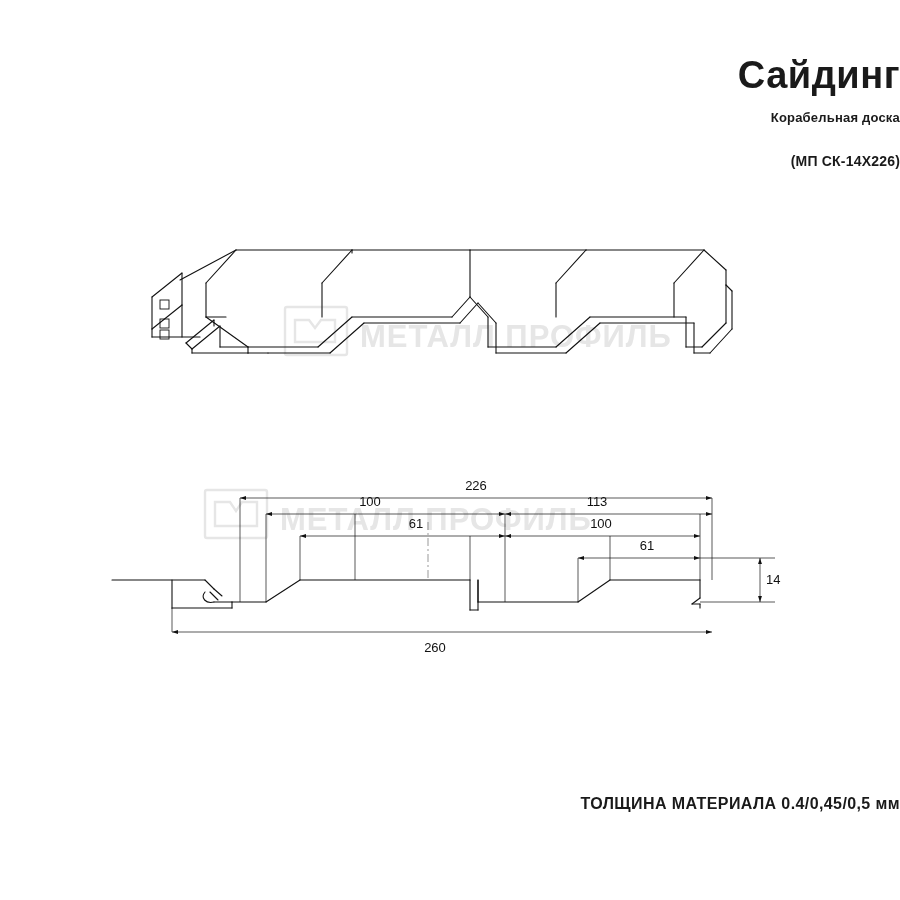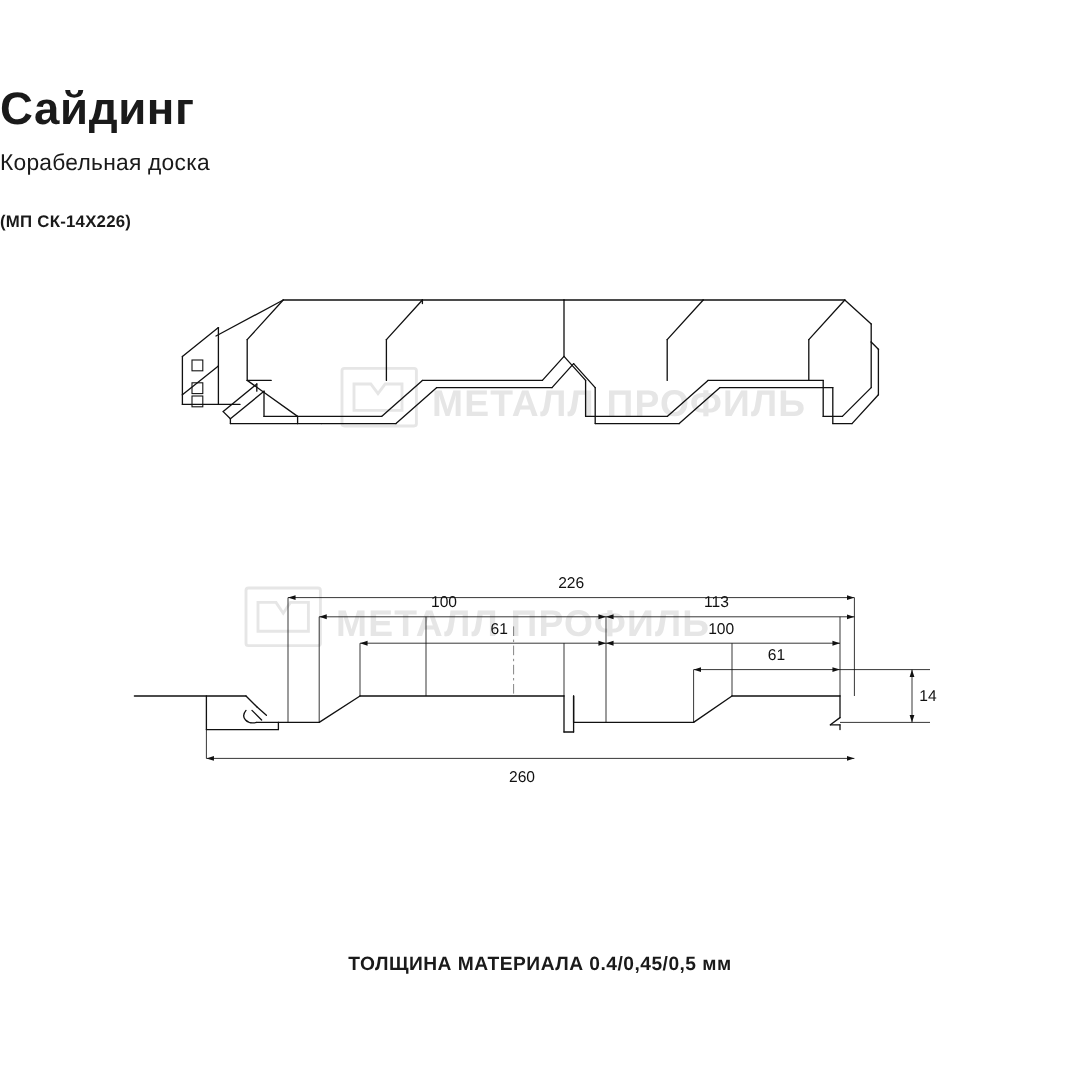--- a/index.html
+++ b/index.html
@@ -8,37 +8,37 @@
     background:#ffffff;
     font-family:"Liberation Sans", sans-serif;
     color:#1a1a1a;
     position:relative;
     overflow:hidden;
   }
   .sheet{position:absolute;inset:0;}
 
   
   .header{
-    position:absolute;top:72px;left:0;width:900px;
-    text-align:left;
+    position:absolute;top:56px;left:0;width:900px;
+    text-align:right;
   }
   .title{
     font-size:38px;font-weight:bold;letter-spacing:0.5px;
     line-height:1.05;margin:0;
   }
   .subtitle{
-    font-size:19px;font-weight:normal;margin-top:14px;letter-spacing:0.2px;
+    font-size:13px;font-weight:bold;margin-top:14px;letter-spacing:0.2px;
   }
   .code{
     font-size:14px;font-weight:bold;margin-top:28px;letter-spacing:0.2px;
   }
 
   
   .footer{
-    position:absolute;top:795px;left:0;width:900px;text-align:center;
+    position:absolute;top:795px;left:0;width:900px;text-align:right;
     font-size:16px;font-weight:bold;letter-spacing:0.4px;
   }
 
   
   .iso-wrap{position:absolute;left:0;top:225px;width:900px;height:200px;}
   .sec-wrap{position:absolute;left:0;top:440px;width:900px;height:340px;}
 
   svg{display:block;}
   .ln{fill:none;stroke:#111111;stroke-width:1.1;stroke-linejoin:round;stroke-linecap:round;}
   .ln-thin{fill:none;stroke:#111111;stroke-width:0.9;}

